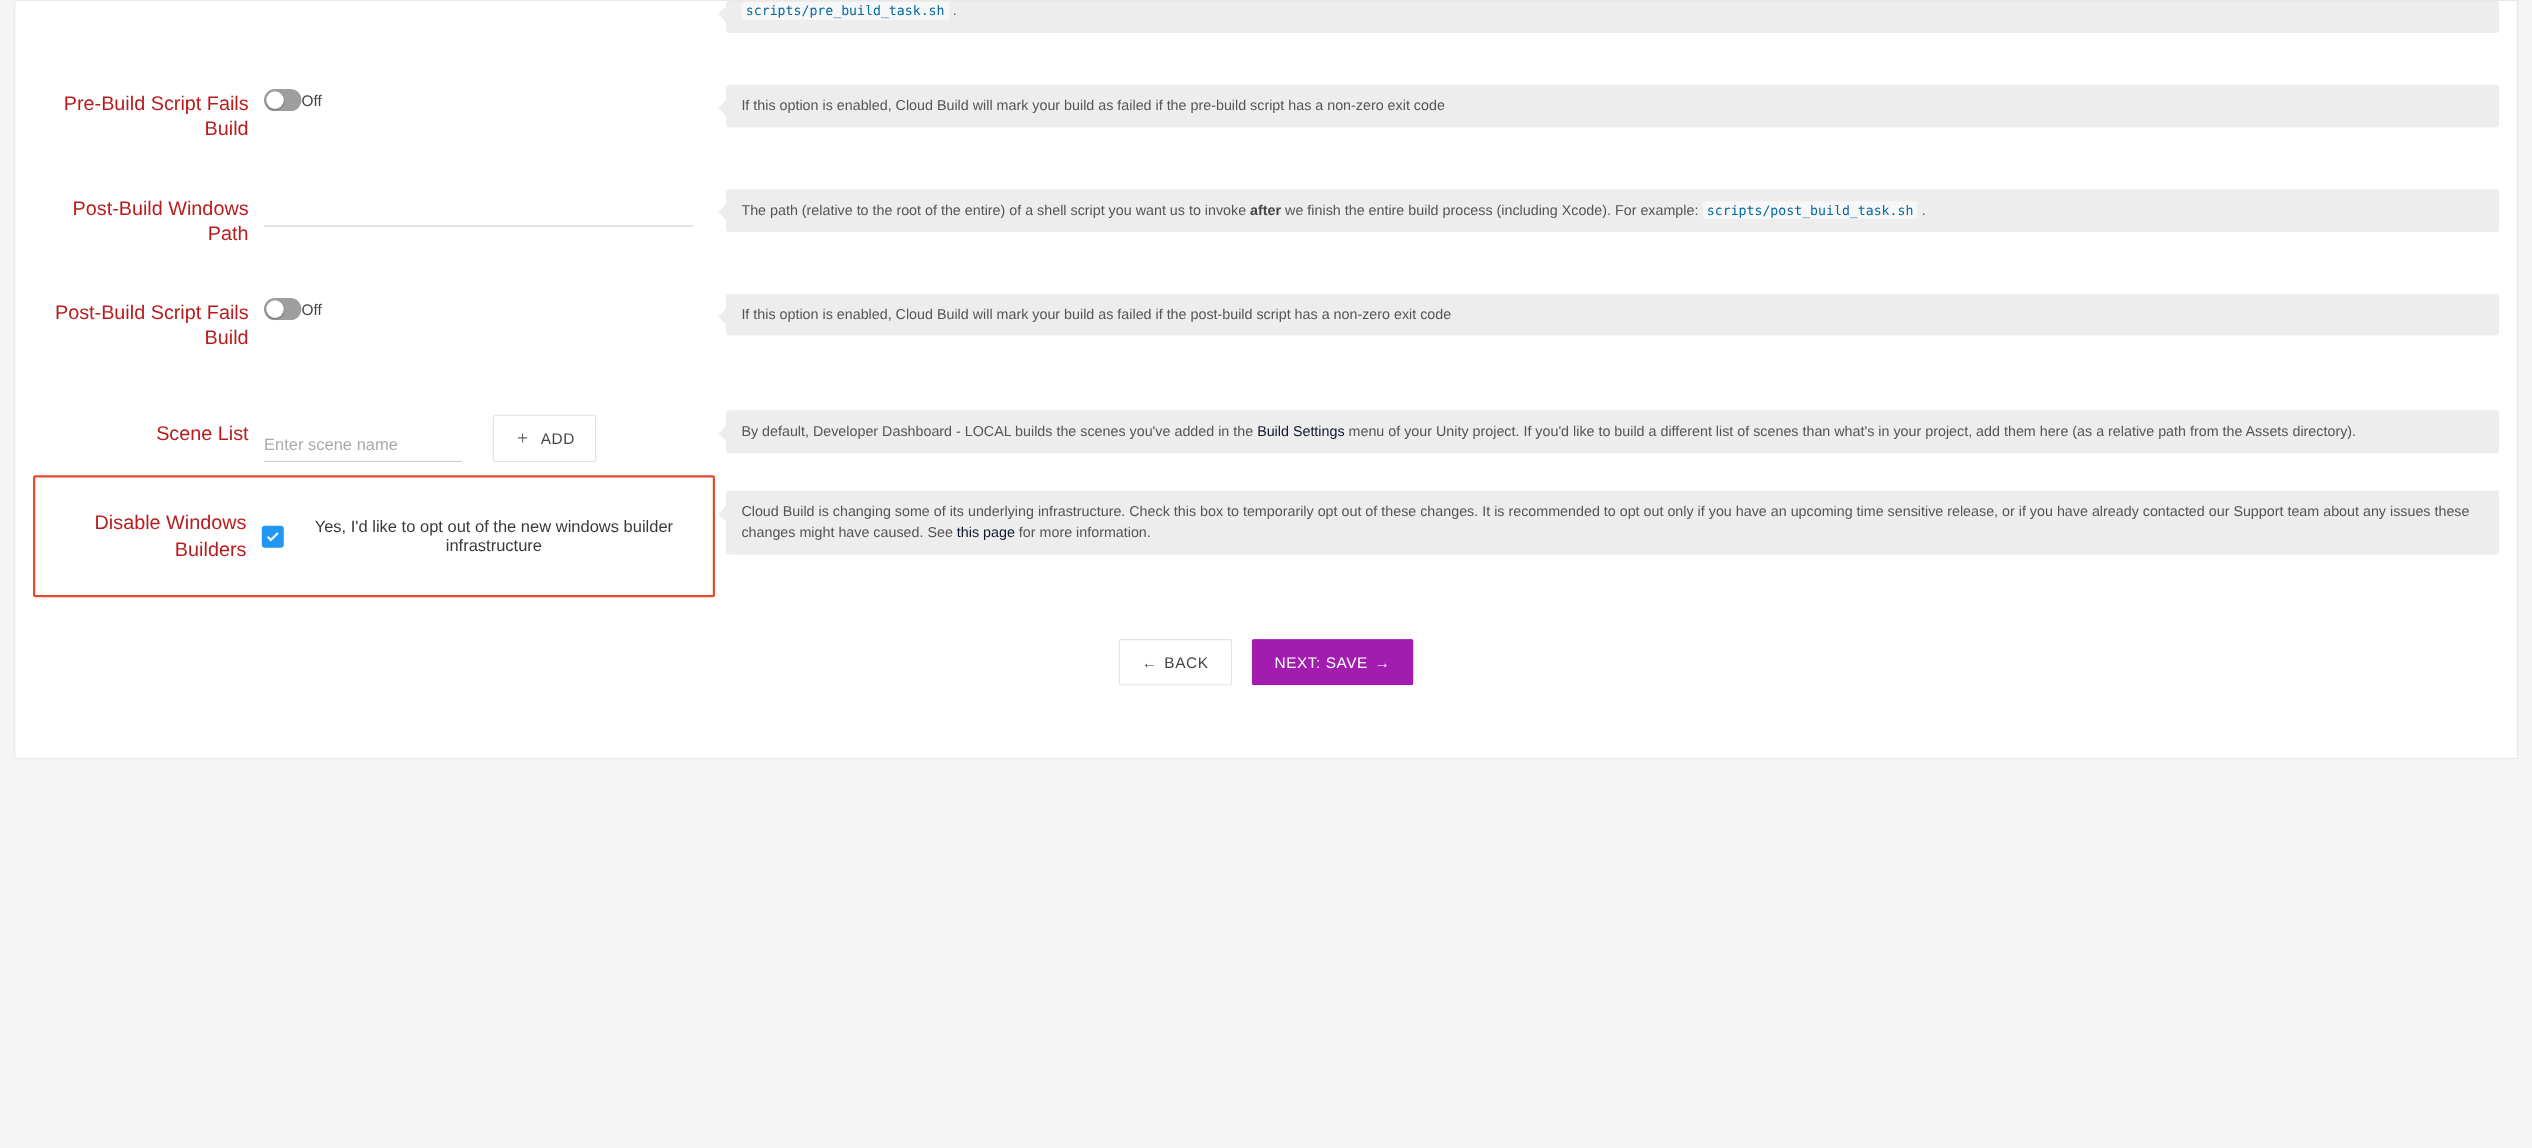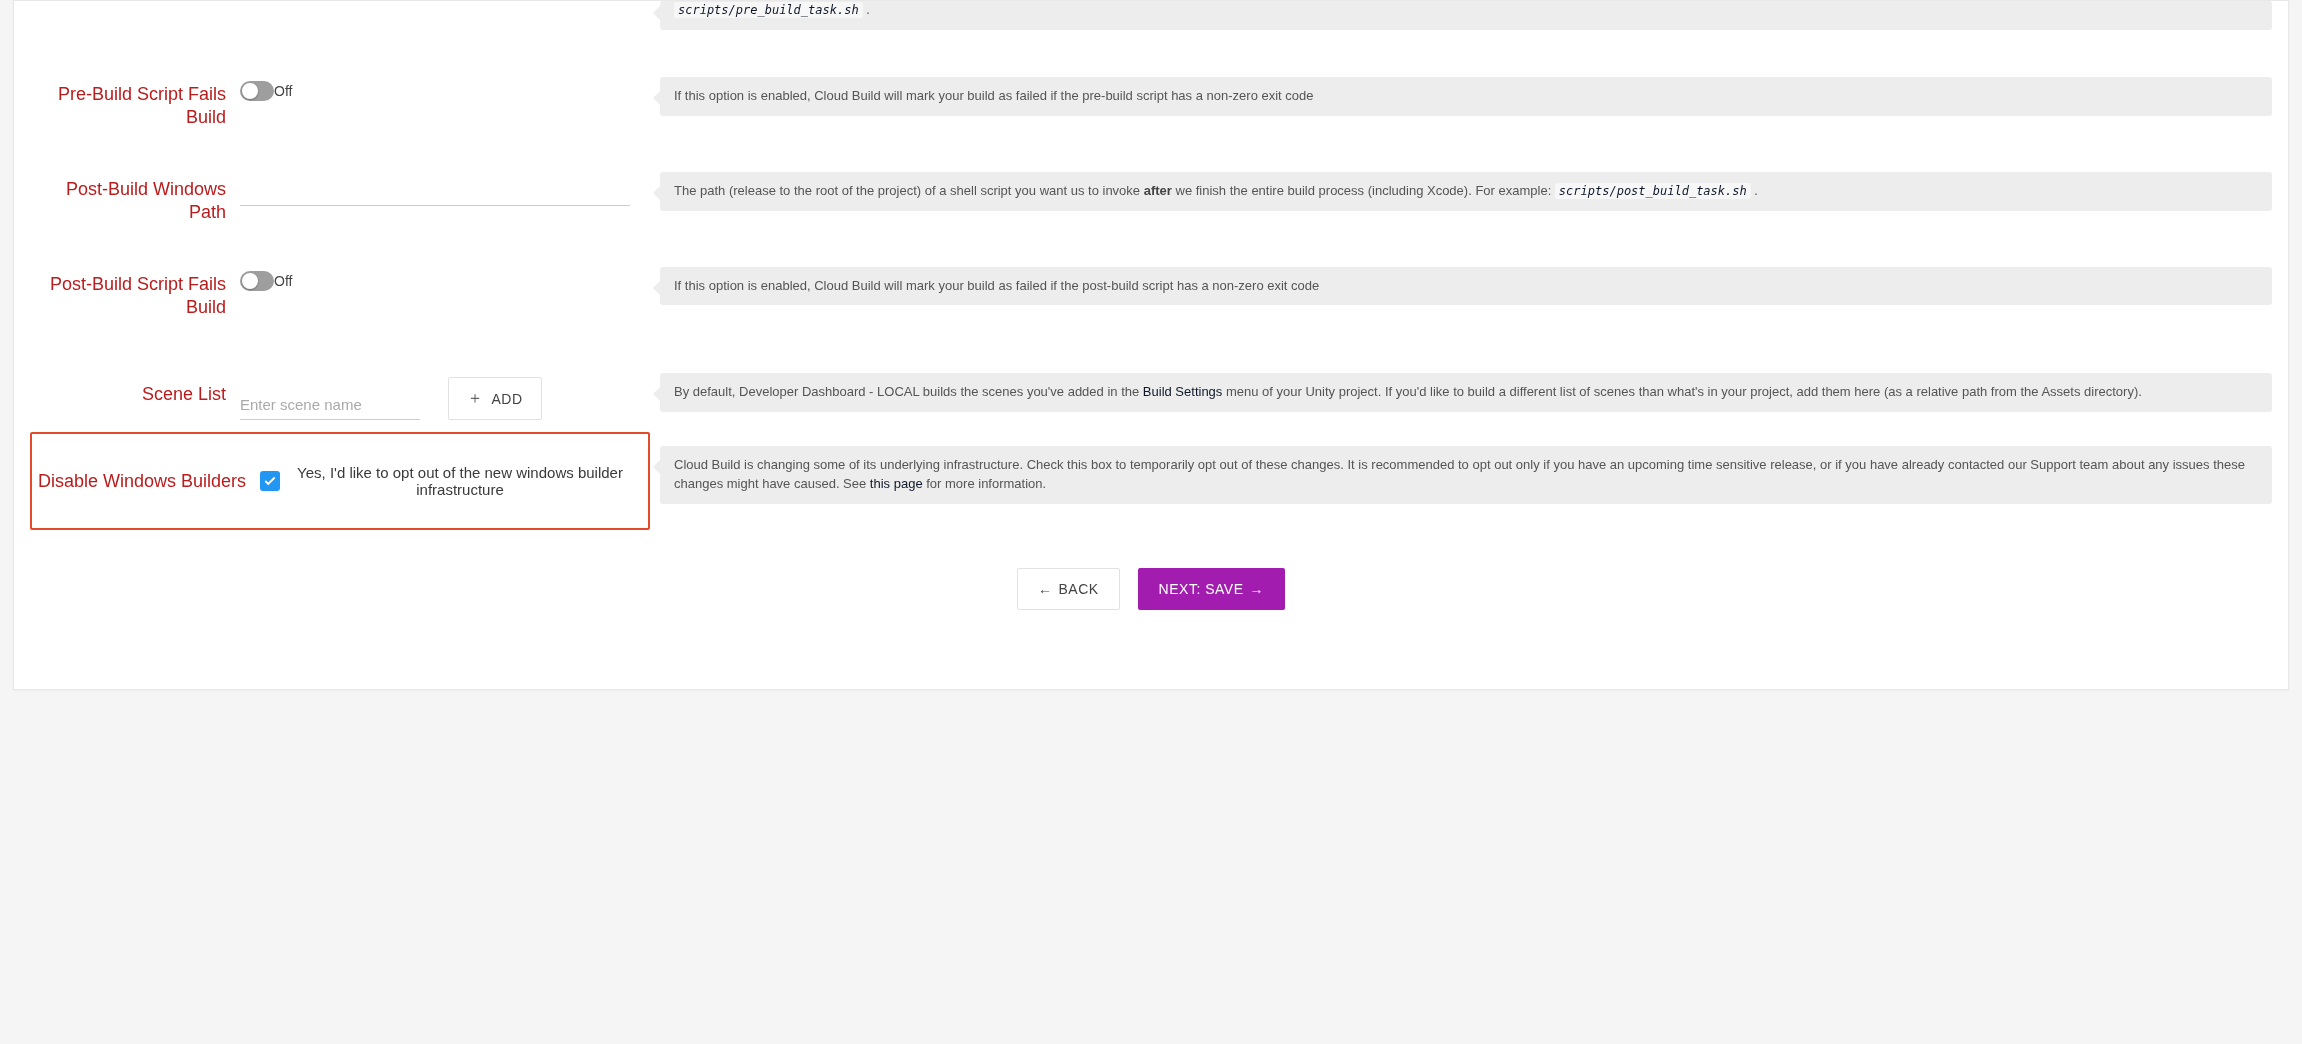--- a/index.html
+++ b/index.html
@@ -63,26 +63,25 @@
     position: absolute;
     left: -7px;
     top: 14px;
     width: 0; height: 0;
     border-top: 7px solid transparent;
     border-bottom: 7px solid transparent;
     border-right: 7px solid #ededed;
   }
   .help code {
     font-family: ui-monospace, SFMono-Regular, Menlo, Consolas, monospace;
-    color: #0f172a;
+    color: #0369a1;
     background: #f7f7f7;
     padding: 1px 4px;
     border-radius: 2px;
     font-size: 12px;
-    font-style: italic;
   }
   .help a { color: #0f172a; text-decoration: none; }
   .help b { font-weight: 600; color: #444; }
 
   
   .toggle {
     width: 34px; height: 20px;
     background: #9e9e9e;
     border-radius: 10px;
     position: relative;
@@ -155,21 +154,21 @@
   }
 
   
   .highlight-box {
     border: 2px solid #e34a2a;
     border-radius: 2px;
     padding: 30px 8px 30px 0;
     display: flex;
     align-items: center;
   }
-  .highlight-box .label-col { width: 228px; padding-top: 0; }
+  .highlight-box .label-col { width: 206px; padding-top: 0; }
 
   
   .footer {
     display: flex;
     justify-content: center;
     gap: 18px;
     margin-top: 38px;
   }
   .btn {
     padding: 12px 20px;
@@ -234,21 +233,21 @@
 
   <div class="row">
     <div class="left">
       <div class="label-col">Post-Build Windows Path</div>
       <div class="control-col">
         <input class="text-input text-input-wide" style="">
       </div>
     </div>
     <div class="right">
       <div class="help">
-        <span>The path (release to the root of the project) of a shell script you want us to invoke </span><b>after</b><span> we finish the entire build process (including Xcode). For example: </span><code>scripts/post_build_task.sh</code> .
+        <span>The path (relative to the root of the entire) of a shell script you want us to invoke </span><b>after</b><span> we finish the entire build process (including Xcode). For example: </span><code>scripts/post_build_task.sh</code> .
       </div>
     </div>
   </div>
 
   <div class="row">
     <div class="left">
       <div class="label-col">Post-Build Script Fails Build</div>
       <div class="control-col">
         <div class="toggle"></div>
         <span class="toggle-label">Off</span>

